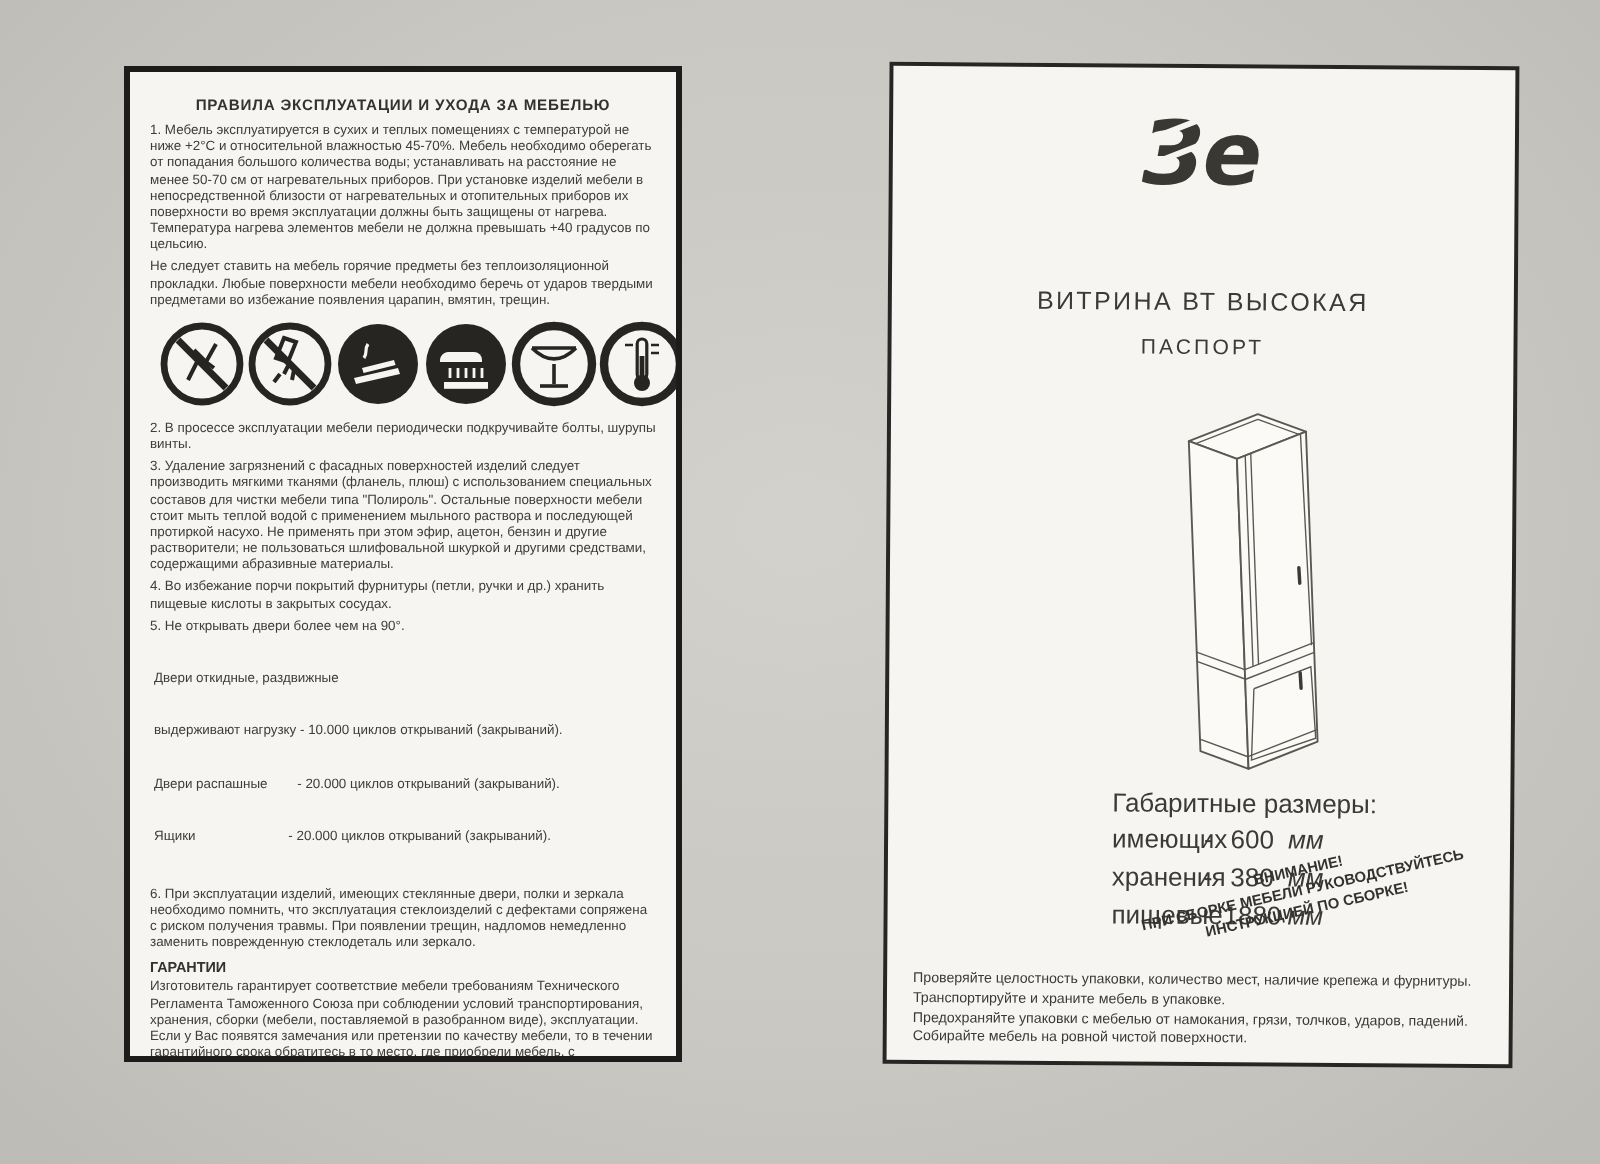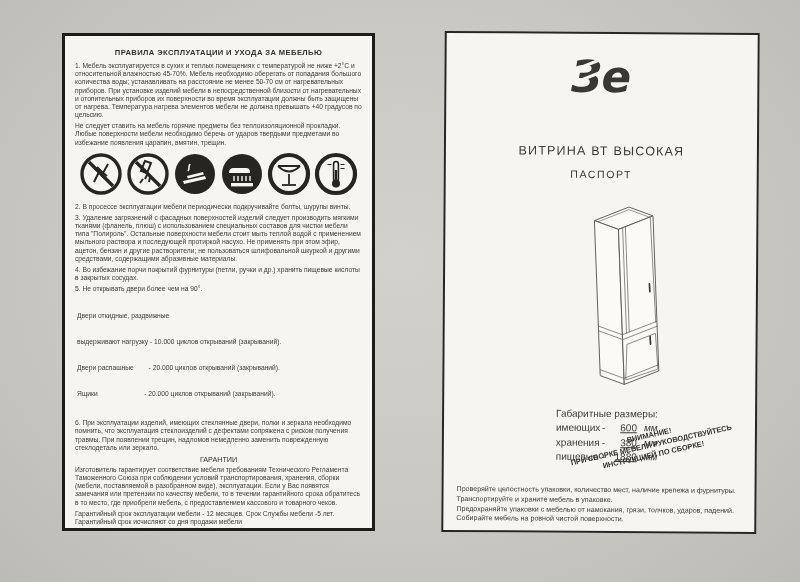--- a/index.html
+++ b/index.html
@@ -5,21 +5,21 @@
   html,body{margin:0;padding:0;}
   body{
     width:800px;height:582px;position:relative;overflow:hidden;
     background:radial-gradient(ellipse at 50% 45%, #d3d1cc 0%, #c9c7c2 60%, #bdbbb6 100%);
     font-family:"Liberation Sans", sans-serif;
     color:#3f3d3a;
     -webkit-font-smoothing:antialiased;
   }
   .page{position:absolute;background:#f6f5f1;box-sizing:border-box;}
   .left-page{
-    left:62px;top:33px;width:313px;height:498px;
+    left:62px;top:33px;width:279px;height:498px;
     border:3px solid #1c1c1a;
     padding:10px 10px 6px 10px;
     overflow:hidden;
   }
   .right-page{
     left:443px;top:32px;width:315px;height:501px;
     border:2px solid #262624;
     transform:rotate(0.4deg);
     overflow:hidden;
   }
@@ -28,33 +28,33 @@
     text-align:center;font-size:7.6px;font-weight:600;letter-spacing:.4px;
     color:#33322f;margin:2px 0 5px 0;
   }
   .body{font-size:6.7px;line-height:1.22;margin:0 0 3px 0;text-align:left;}
   .icons-row{
     display:flex;justify-content:space-between;align-items:center;
     padding:2px 4px;margin:3px 0 5px 0;
   }
   .icons-row svg{display:block;}
   .cycles{font-size:6.7px;line-height:1.3;white-space:pre;margin:0 0 3px 2px;}
-  .garant-title{text-align:center;font-size:7.2px;font-weight:400;color:#33322f;margin:2px 0 2px 0;}
+  .garant-title{font-size:7.2px;font-weight:700;color:#33322f;margin:2px 0 2px 0;}
   
   .rp-logo{display:flex;justify-content:center;margin-top:16px;}
   .rp-title{
     text-align:center;font-size:12.5px;letter-spacing:1.2px;color:#3b3a36;
     margin-top:38px;font-weight:500;
   }
   .rp-subtitle{text-align:center;font-size:10.5px;letter-spacing:1.6px;color:#3b3a36;margin-top:10px;}
   .cabinet{position:absolute;left:125px;top:166px;}
-  .dims{position:absolute;left:112px;top:374px;font-size:10px;color:#3b3a36;}
+  .dims{position:absolute;left:112px;top:360px;font-size:13px;color:#3b3a36;}
   .dims-title{margin-bottom:2px;}
   .dims-row{display:grid;grid-template-columns:46px 10px 28px 18px;line-height:1.45;}
-  .dims-row .v{text-align:right;padding-right:3px;text-decoration:underline;}
+  .dims-row .v{text-align:right;padding-right:3px;}
   .dims-row .u{padding-left:4px;font-style:italic;}
   .warning{
     position:absolute;left:90px;top:396px;width:235px;
     transform:rotate(-13deg);
     text-align:center;font-size:7.4px;font-weight:700;color:#33322e;line-height:1.35;
   }
   .tips{position:absolute;left:13px;right:8px;top:452px;font-size:7.1px;line-height:1.38;color:#3b3a36;}
 </style>
 </head>
 <body>

